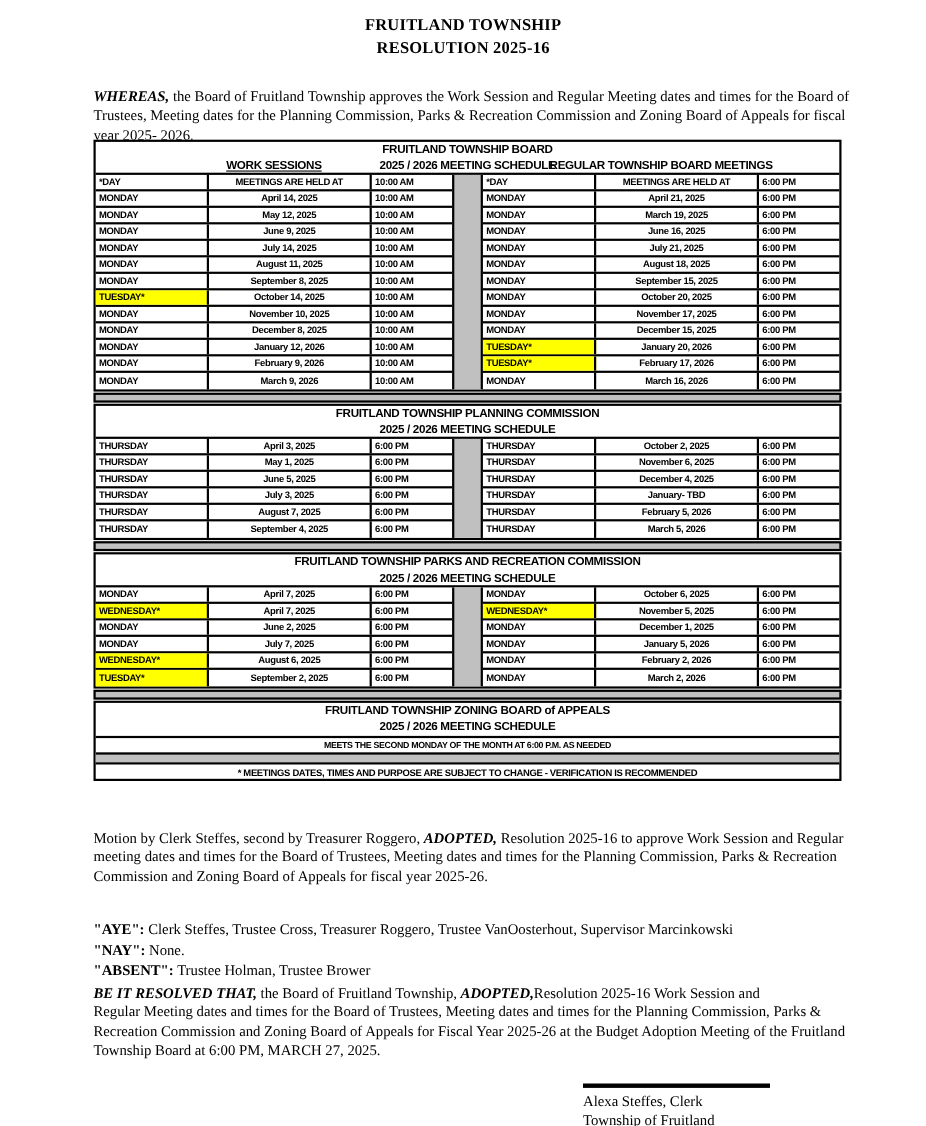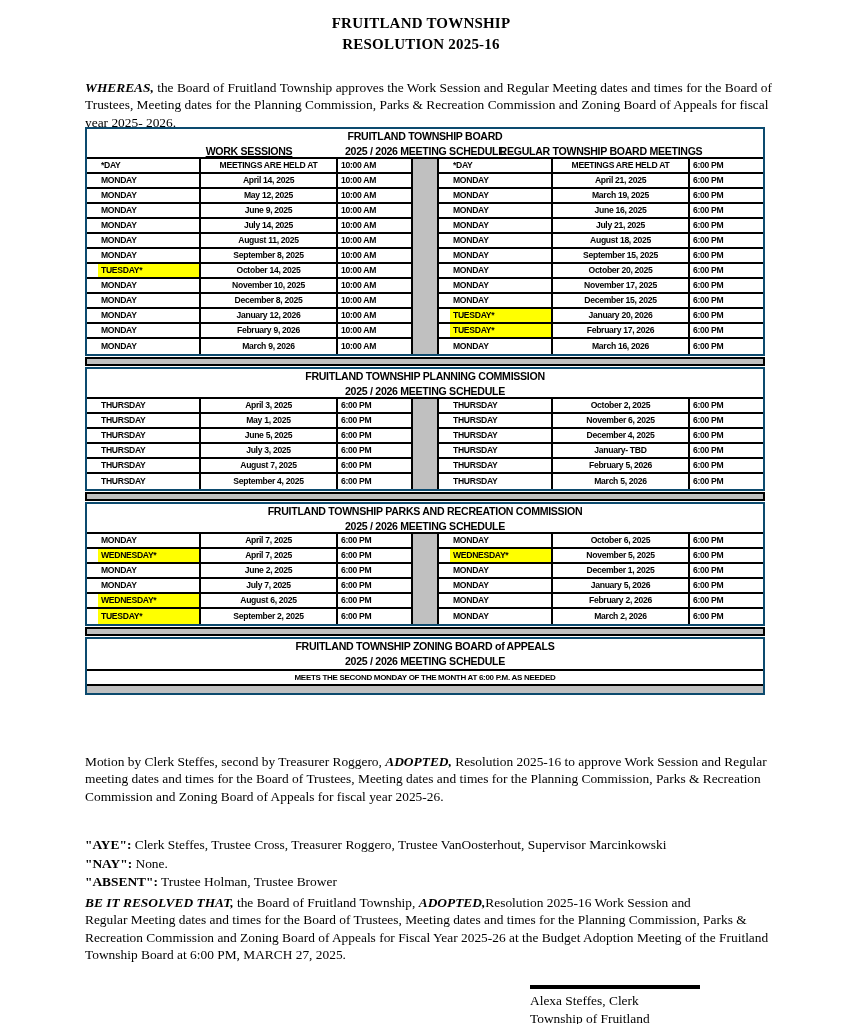--- a/index.html
+++ b/index.html
@@ -13,36 +13,36 @@
   .titleblock .tline { font-weight:bold; font-size:15px; line-height:21px; letter-spacing:.2px;font-family:Liberation Serif, serif; }
   
   .para { position:absolute; left:85px; width:692px; font-size:13.4px; line-height:17.3px; }
   .bi { font-weight:bold; font-style:italic; }
   .b  { font-weight:bold; }
   .votes { position:absolute; left:85px; width:692px; font-size:13.4px; line-height:18.5px; }
   
   .tables { position:absolute; left:85px; top:127px; width:680px;
             font-family:"Liberation Sans", sans-serif; font-weight:bold;
             letter-spacing:-0.3px; }
-  .tbl { border:2px solid #0c4a6e; background:#fff; }
+  .tbl { border:2px solid #000000; background:#fff; }
   .ttl { height:30px; border-bottom:2px solid #000; text-align:center; }
   .ttl .l1, .ttl .l2 { font-size:10.6px; line-height:15px; display:block; }
   .subrow { position:relative; height:15px; }
   .subrow span { position:absolute; top:0; font-size:10.6px; line-height:15px; }
   .sub-left  { left:0; width:324px; text-align:center;text-decoration:underline; }
   .sub-center{ left:50%; transform:translateX(-50%); white-space:nowrap; }
   .sub-right { right:0; width:324px; }
   .tbody { display:flex; }
   .half { width:324px; }
   .mid  { width:28px; background:var(--spacer,#c0c0c0);
           border-left:2px solid #000; border-right:2px solid #000; }
   .trow { display:flex; height:15px; border-bottom:2px solid #000; align-items:center; }
   .half .trow:last-child { border-bottom:none; }
   .cell { font-size:8.6px; line-height:11px; white-space:nowrap; overflow:hidden; }
-  .cell.day  { width:103px; border-right:2px solid #000; padding-left:3px; height:100%; display:flex; align-items:center;margin-left:11px; }
+  .cell.day  { width:103px; border-right:2px solid #000; padding-left:3px; height:100%; display:flex; align-items:center; }
   .cell.date { flex:1; text-align:left; border-right:2px solid #000; height:100%; display:flex; align-items:center; justify-content:center; }
   .cell.time { width:73px; padding-left:3px; height:100%; display:flex; align-items:center; }
   .cell.hl { background:var(--hl,#ffff00); }
   .spacer { height:9px; background:var(--spacer,#c0c0c0); border:2px solid #000; margin:1px 0; }
   
   .zrow { height:15px; border-top:2px solid #000; text-align:center; font-size:8.6px; line-height:14px; }
   .zrow.meets { font-size:8px; }
   .zgray { height:9px; border-top:2px solid #000; background:var(--spacer,#c0c0c0); }
   .znote { height:15px; border-top:2px solid #000; text-align:center; font-size:8.6px; line-height:14px; }
   
@@ -365,20 +365,21 @@
 
     <div class="spacer"></div>
 
     <div class="tbl">
       <div class="ttl" style="border-bottom:none;">
         <span class="l1">FRUITLAND TOWNSHIP ZONING BOARD of APPEALS</span>
         <span class="l2">2025 / 2026 MEETING SCHEDULE</span>
       </div>
       <div class="zrow meets">MEETS THE SECOND MONDAY OF THE MONTH AT 6:00 P.M. AS NEEDED</div>
       <div class="zgray"></div>
+      <div class="znote">* MEETINGS DATES, TIMES AND PURPOSE ARE SUBJECT TO CHANGE - VERIFICATION IS RECOMMENDED</div>
     </div>
 
   </div>
 
   <p class="para" style="top:753px;"><span>Motion by Clerk Steffes, second by Treasurer Roggero, </span><span class="bi">ADOPTED,</span><span> Resolution 2025-16  to approve Work Session and Regular meeting dates and times for the Board of Trustees, Meeting dates and times for the Planning Commission, Parks &amp; Recreation Commission and Zoning Board of Appeals for fiscal year 2025-26.</span></p>
 
   <div class="votes" style="top:836px;">
     <div><span class="b">"AYE":</span><span> Clerk Steffes, Trustee Cross, Treasurer Roggero, Trustee VanOosterhout, Supervisor Marcinkowski</span></div>
     <div><span class="b">"NAY":</span><span> None.</span></div>
     <div><span class="b">"ABSENT":</span><span> Trustee Holman, Trustee Brower</span></div>

